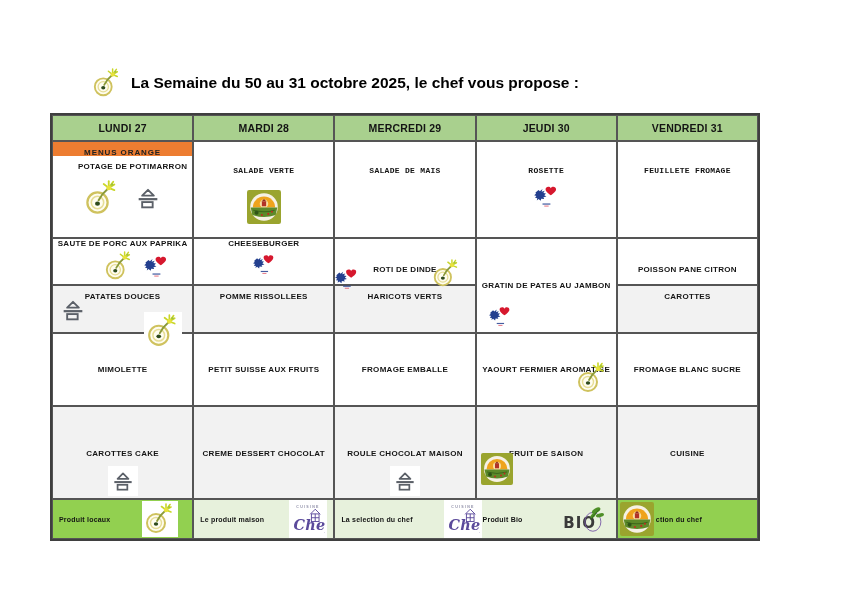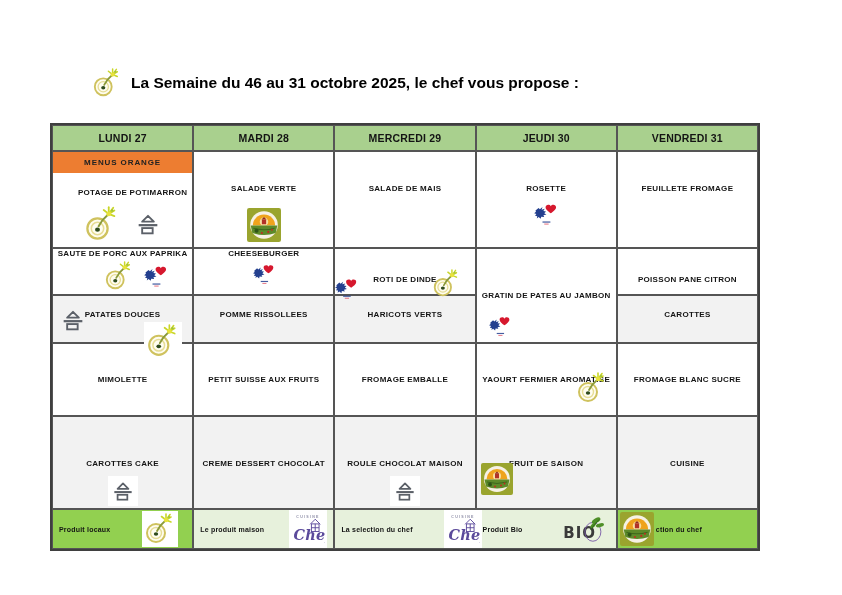--- a/index.html
+++ b/index.html
@@ -3,34 +3,34 @@
 <meta charset="utf-8">
 <style>
   html,body{margin:0;padding:0;}
   body{width:842px;height:595px;background:#ffffff;font-family:"Liberation Sans",sans-serif;position:relative;overflow:hidden;}
   .page{position:absolute;inset:0;}
 
   .title-row{position:absolute;left:92px;top:68px;display:flex;align-items:center;gap:9px;}
   .title-txt{font-size:15.5px;font-weight:bold;color:#000;}
 
   .menu-grid{
-    position:absolute;left:50px;top:123px;width:706px;
+    position:absolute;left:50px;top:113px;width:706px;
     display:grid;grid-template-columns:repeat(5,1fr);
     grid-template-rows:26px 97px 47px 48px 73px 93px 40px;
     border:2px solid #3f3f3f;background:#fff;
   }
   .cell{border:1px solid #555;position:relative;font-size:8px;font-weight:bold;color:#141414;text-align:center;letter-spacing:.3px;}
   .day-header{background:#A9D08E;display:flex;align-items:center;justify-content:center;font-size:10.5px;letter-spacing:.2px;}
   .bg-grey{background:#F2F2F2;}
   .bg-white{background:#ffffff;}
 
-  .banner{background:#ED7D31;height:21px;line-height:21px;font-size:8px;color:#222;letter-spacing:.9px;}
+  .banner{background:#ED7D31;height:14px;line-height:21px;font-size:8px;color:#222;letter-spacing:.9px;}
   .dish{white-space:nowrap;line-height:10px;}
-  .pt5{} .pt11{padding-top:15px;margin-left:20px;} .pt18{padding-top:26px;}
-  .pt10{padding-top:14px;} .pt32{padding-top:32px;} .mt28{margin-top:42px;}
+  .pt5{} .pt11{padding-top:6px;margin-left:20px;} .pt18{padding-top:26px;}
+  .pt10{padding-top:6px;} .pt32{padding-top:24px;font-family:Liberation Mono, monospace;} .mt28{margin-top:42px;}
   .vcenter{display:flex;align-items:center;justify-content:center;height:100%;}
 
   .iconrow{display:flex;align-items:center;justify-content:center;gap:14px;margin-top:8px;}
   .iconrow.tight{margin-top:2px;gap:8px;}
   .shift-r{transform:translateX(14px);}
   .iconbox{background:#fff;display:inline-flex;align-items:center;justify-content:center;padding:2px;}
   .abs{position:absolute;z-index:3;}
   .ic svg{display:block;}
 
   .legend-cell{display:flex;align-items:center;justify-content:space-between;padding:0 6px;font-size:7px;text-align:left;overflow:visible;}
@@ -111,21 +111,21 @@
 </svg>
 
 <div class="page">
 
   <div class="title-row">
     <span class="ic">
         <svg width="30" height="30">
           <use href="#sym-sprout"></use>
         </svg>
       </span>
-    <span class="title-txt">La Semaine du 46 au 31 octobre 2025, le chef vous propose :</span>
+    <span class="title-txt">La Semaine du 50 au 31 octobre 2025, le chef vous propose :</span>
   </div>
 
   <div class="menu-grid">
 
     <div class="cell day-header">LUNDI 27</div>
     <div class="cell day-header">MARDI 28</div>
     <div class="cell day-header">MERCREDI 29</div>
     <div class="cell day-header">JEUDI 30</div>
     <div class="cell day-header">VENDREDI 31</div>
 

